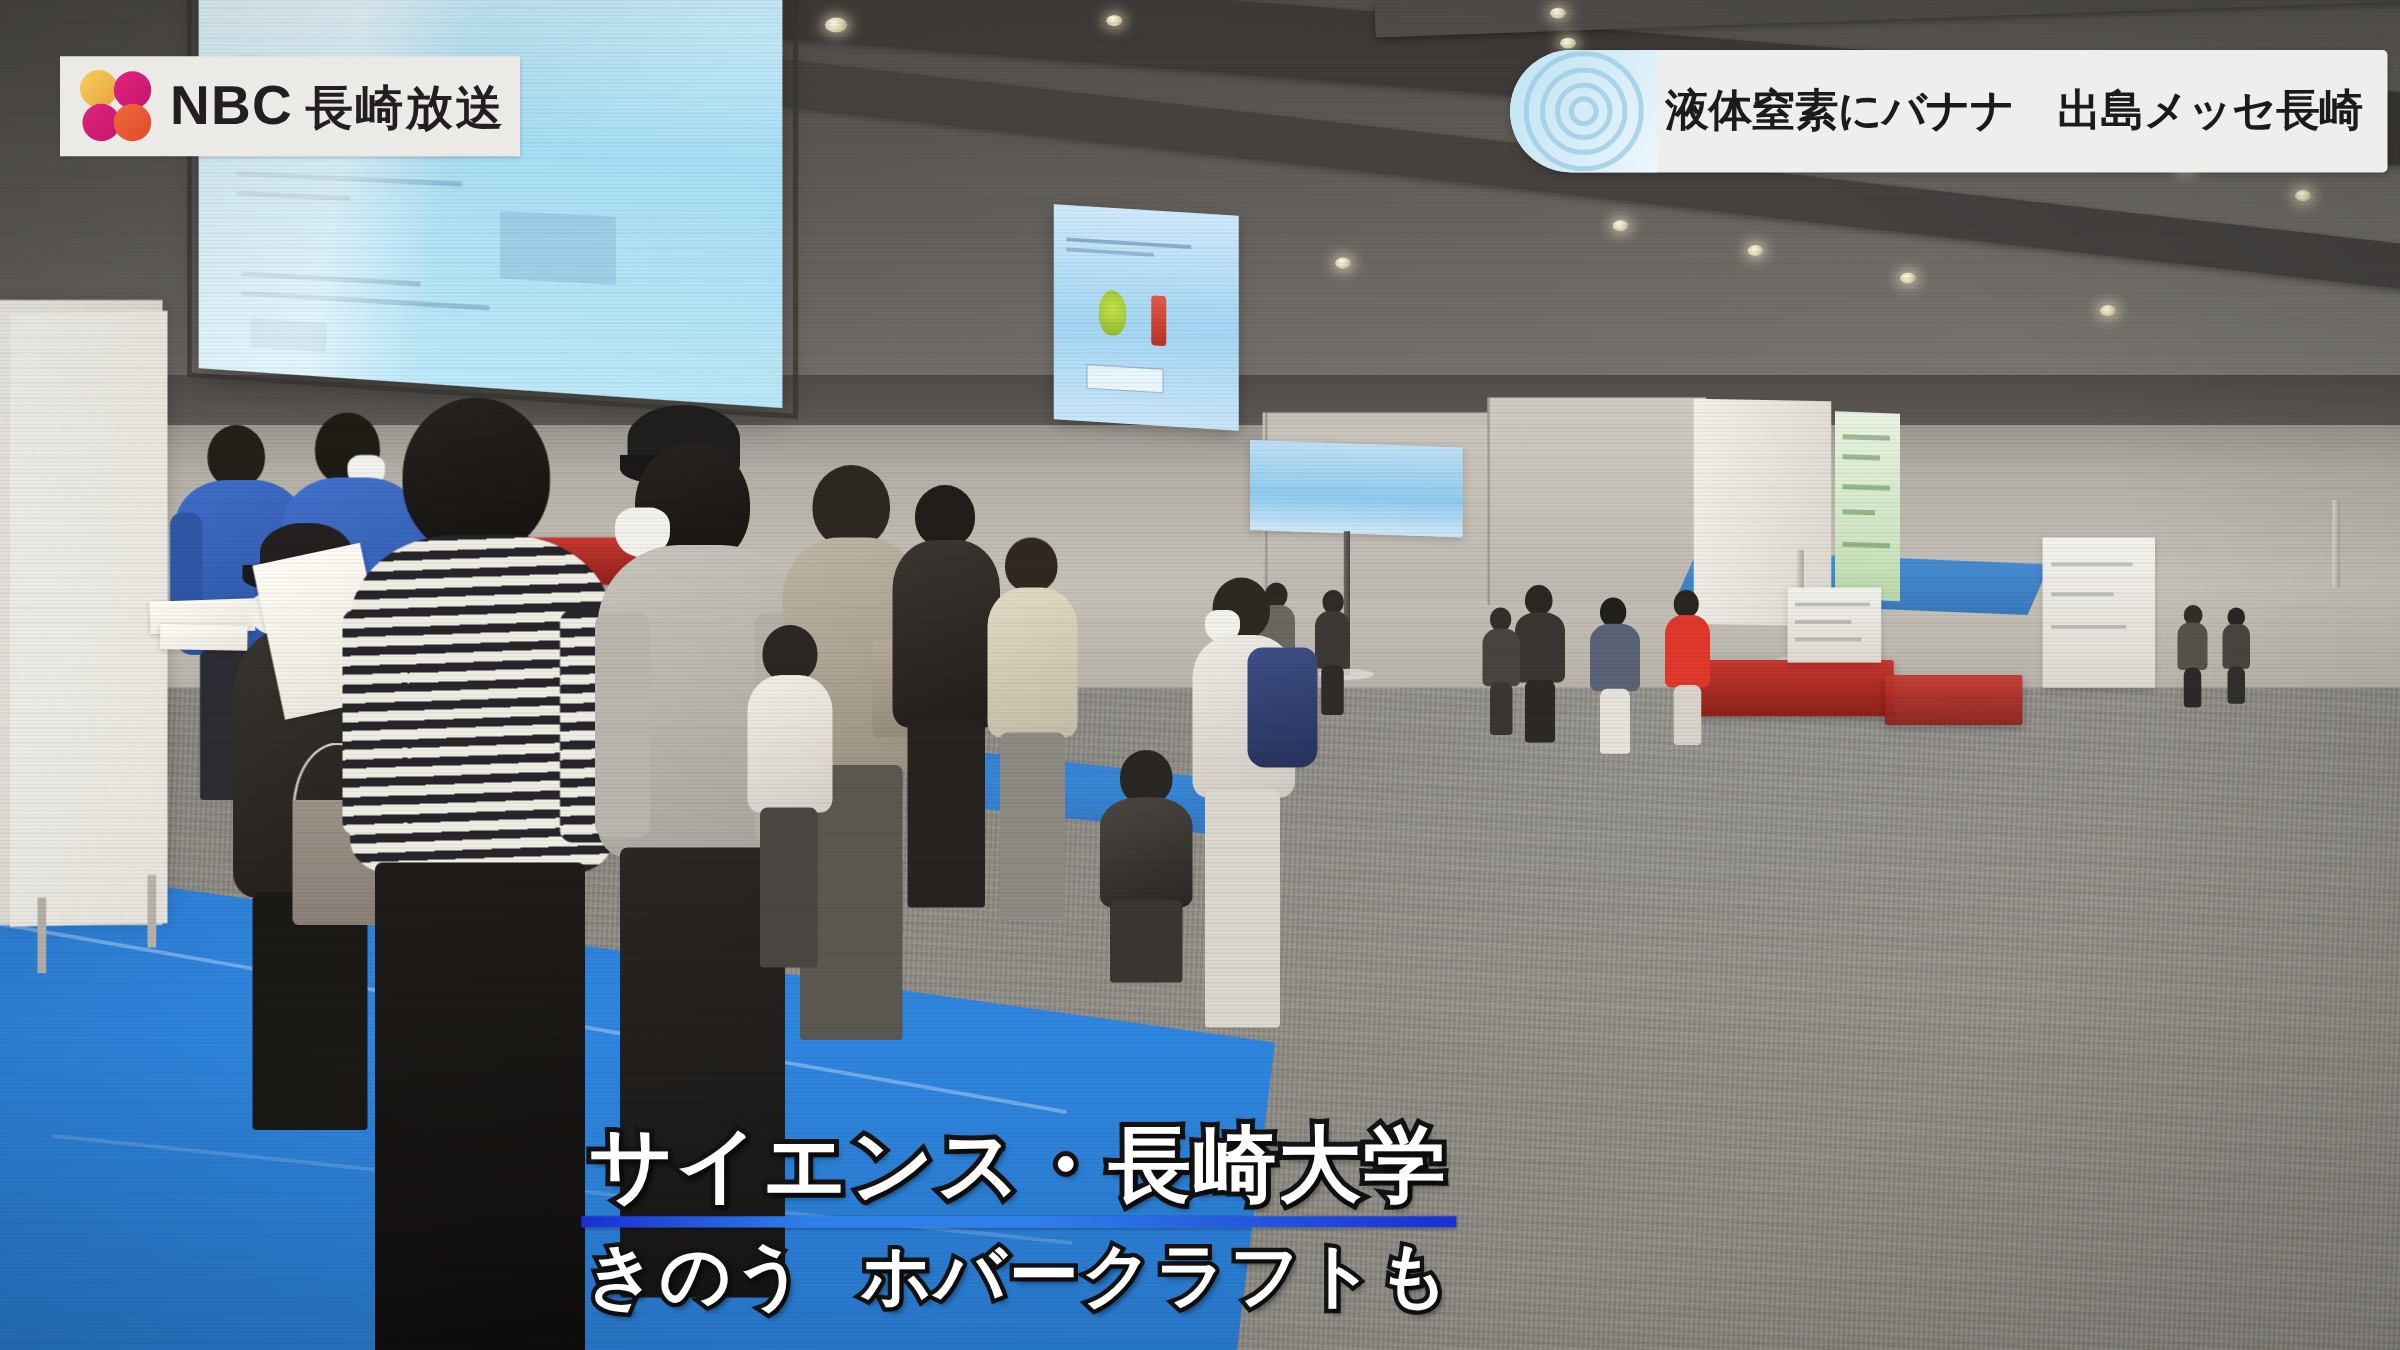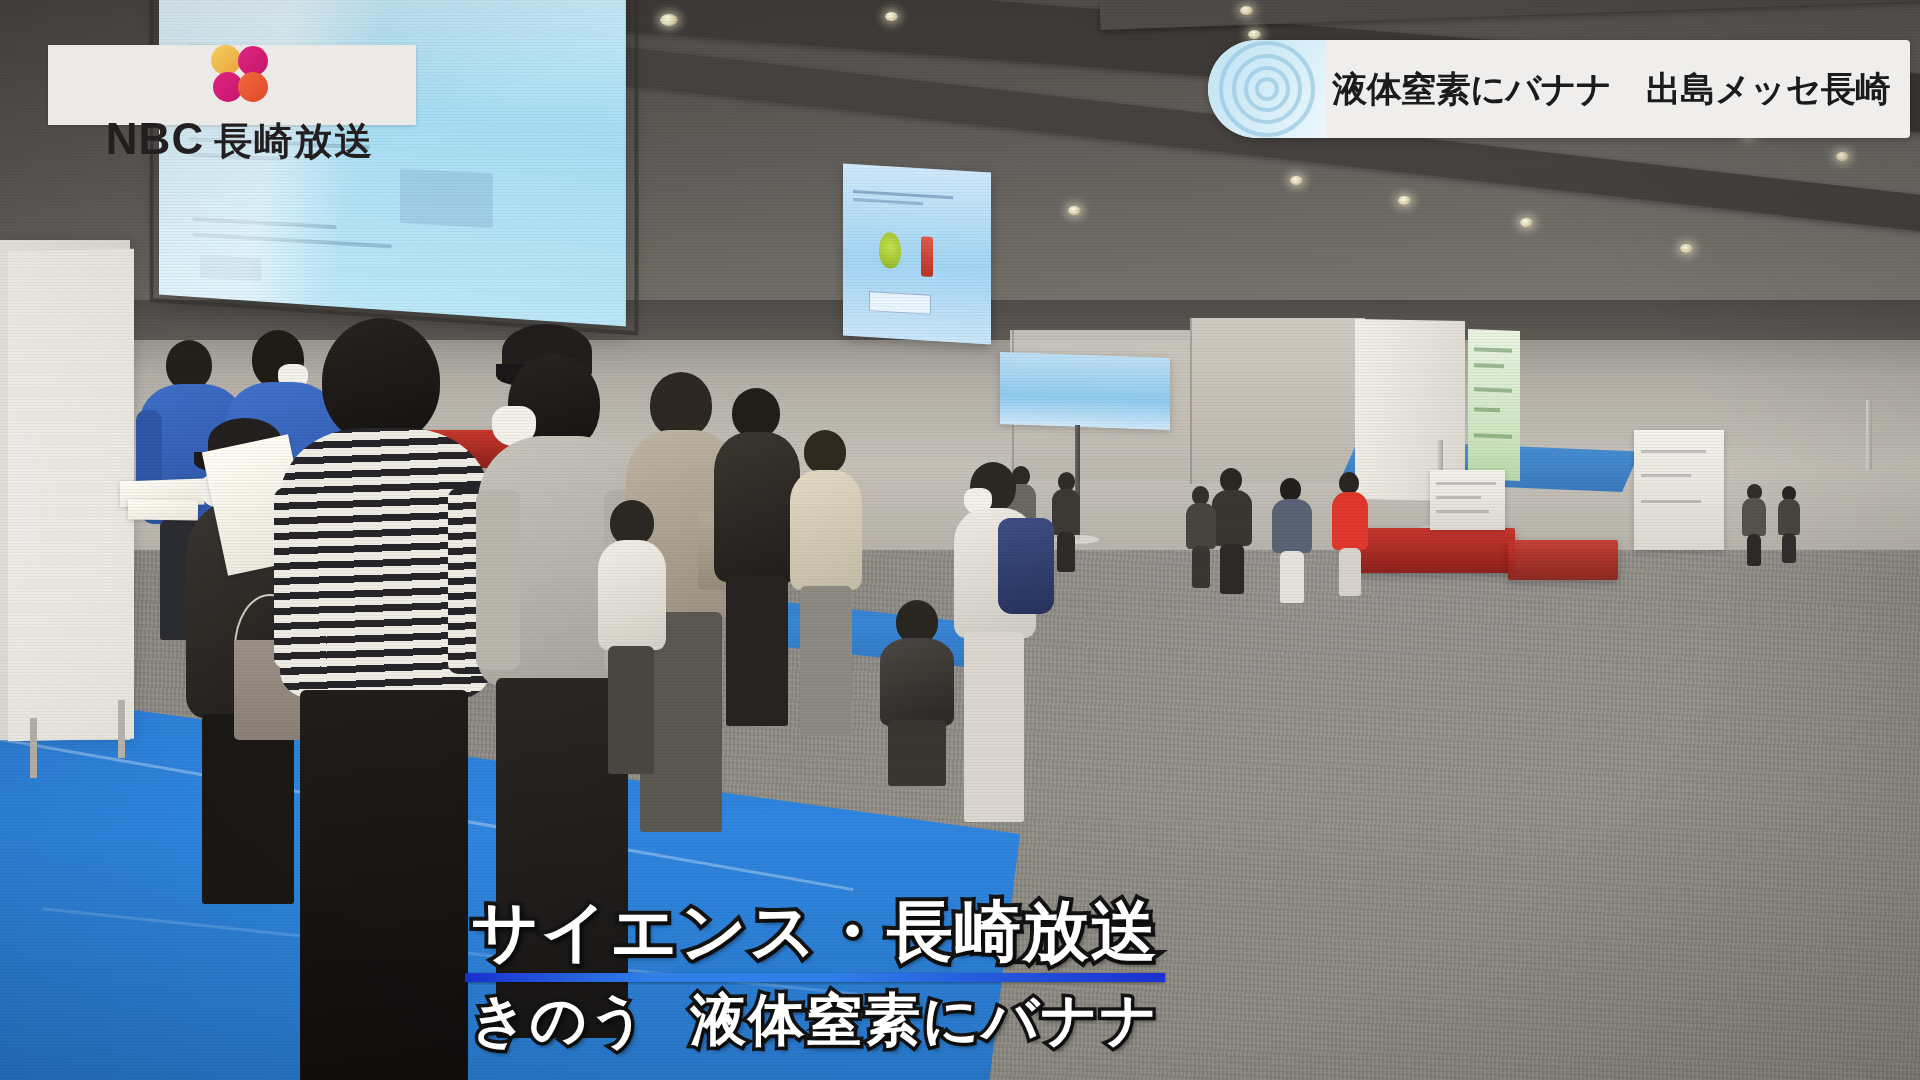--- a/index.html
+++ b/index.html
@@ -287,21 +287,20 @@
   .logo-bug {
     position: absolute;
     left: 48px; top: 45px;
     width: 368px; height: 80px;
     background: #eceae7;
     display: flex; align-items: center;
     padding-left: 16px;
     box-sizing: border-box;
     gap: 14px;
     box-shadow: 0 1px 4px rgba(0,0,0,.18);
-    flex-direction: column;
   }
   .logo-mark {
     position: relative;
     width: 58px; height: 58px;
     flex: 0 0 58px;
   }
   .logo-mark span { position:absolute; border-radius:50%; }
   .lm-tl { left:0;   top:0;    width:30px; height:30px; background: linear-gradient(135deg,#f5cf5c,#eaa23c); }
   .lm-tr { left:27px; top:1px;  width:30px; height:30px; background: linear-gradient(135deg,#e0247e,#c5156c); }
   .lm-bl { left:2px; top:27px; width:30px; height:30px; background: linear-gradient(135deg,#e0247e,#c5156c); }
@@ -648,18 +647,18 @@
       <i class="hs2"></i>
       <i class="hs3"></i>
       <i class="hs4"></i>
     </div>
     <div class="headline-text">
       <div class="hl-row2">液体窒素にバナナ　出島メッセ長崎</div>
     </div>
   </div>
 
   <div class="caption">
-    <div class="cap-line1">サイエンス・長崎放送</div>
+    <div class="cap-line1">サイエンス・長崎大学</div>
     <div class="cap-rule"></div>
-    <div class="cap-line2"><span>きのう</span><span class="cap-l2-gap"></span><span>液体窒素にバナナ</span></div>
+    <div class="cap-line2"><span>きのう</span><span class="cap-l2-gap"></span><span>ホバークラフトも</span></div>
   </div>
 
 </div>
 
 </body></html>

